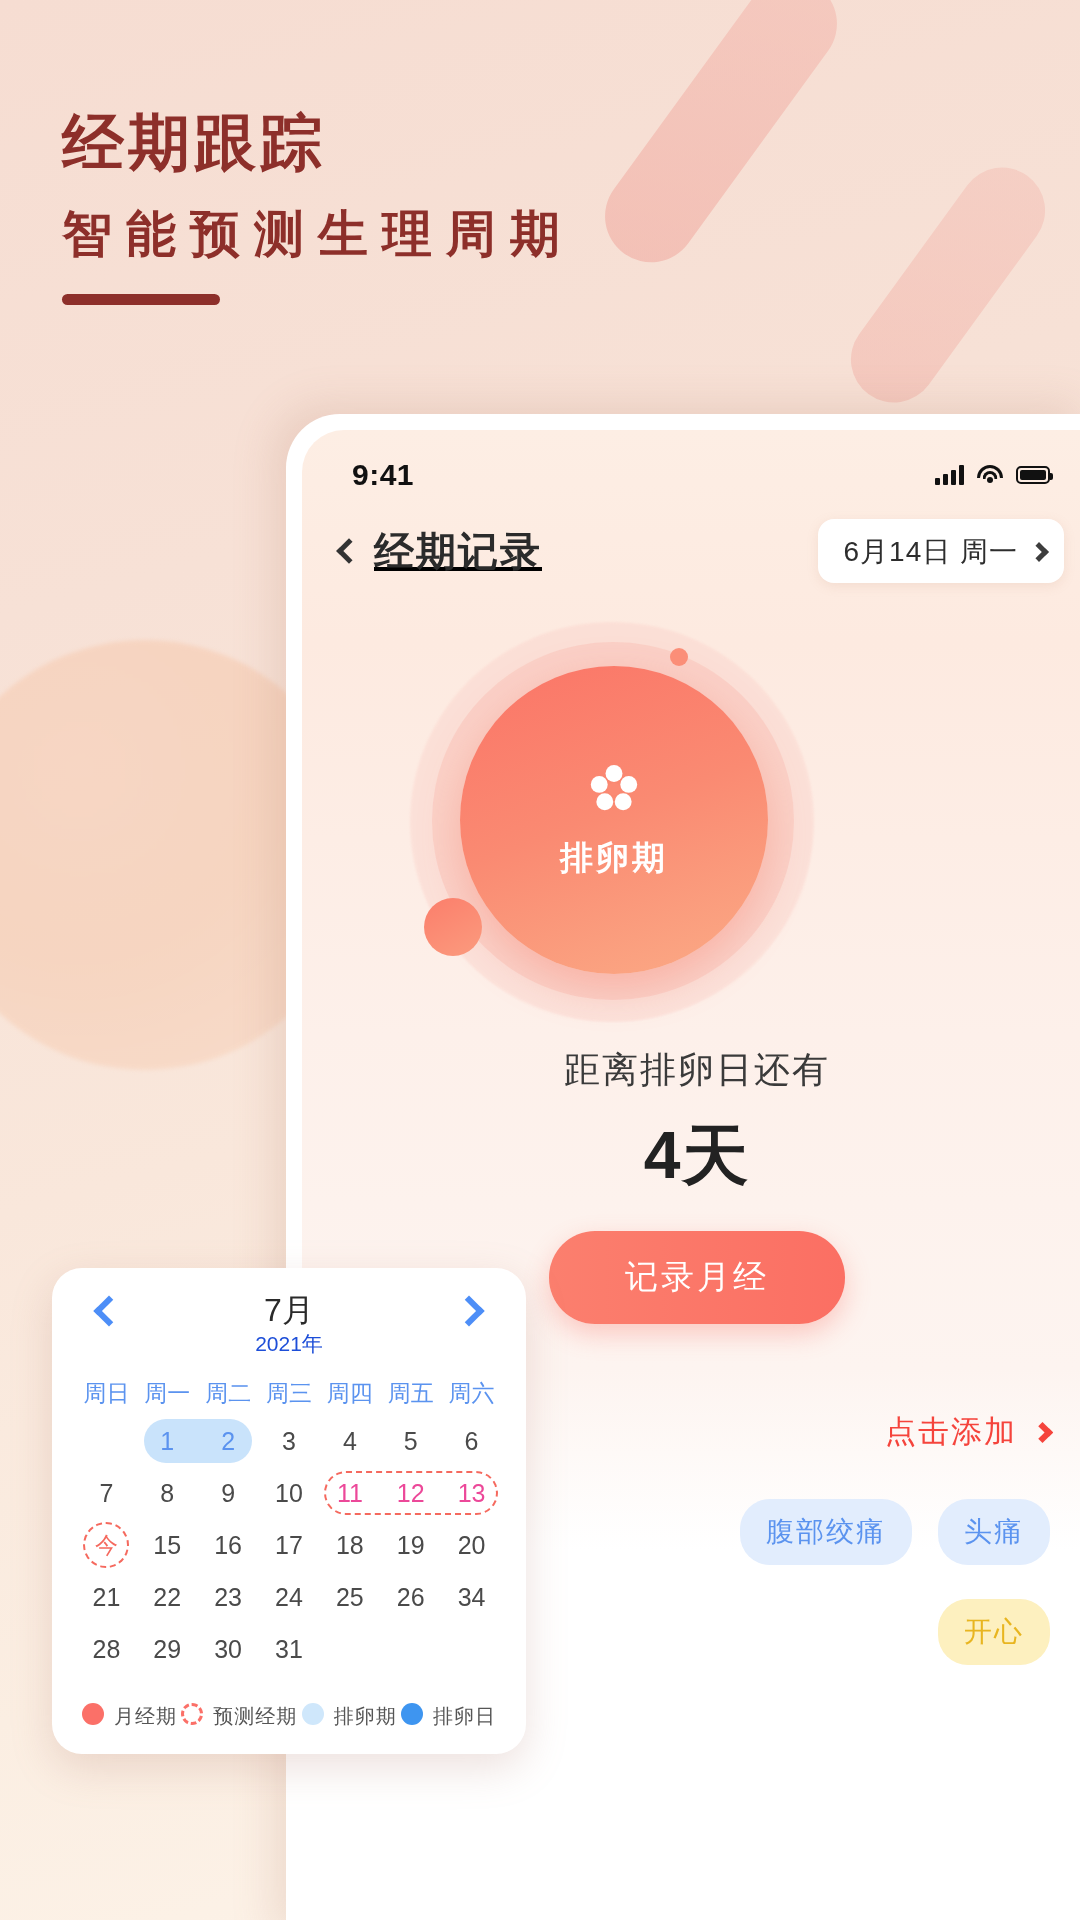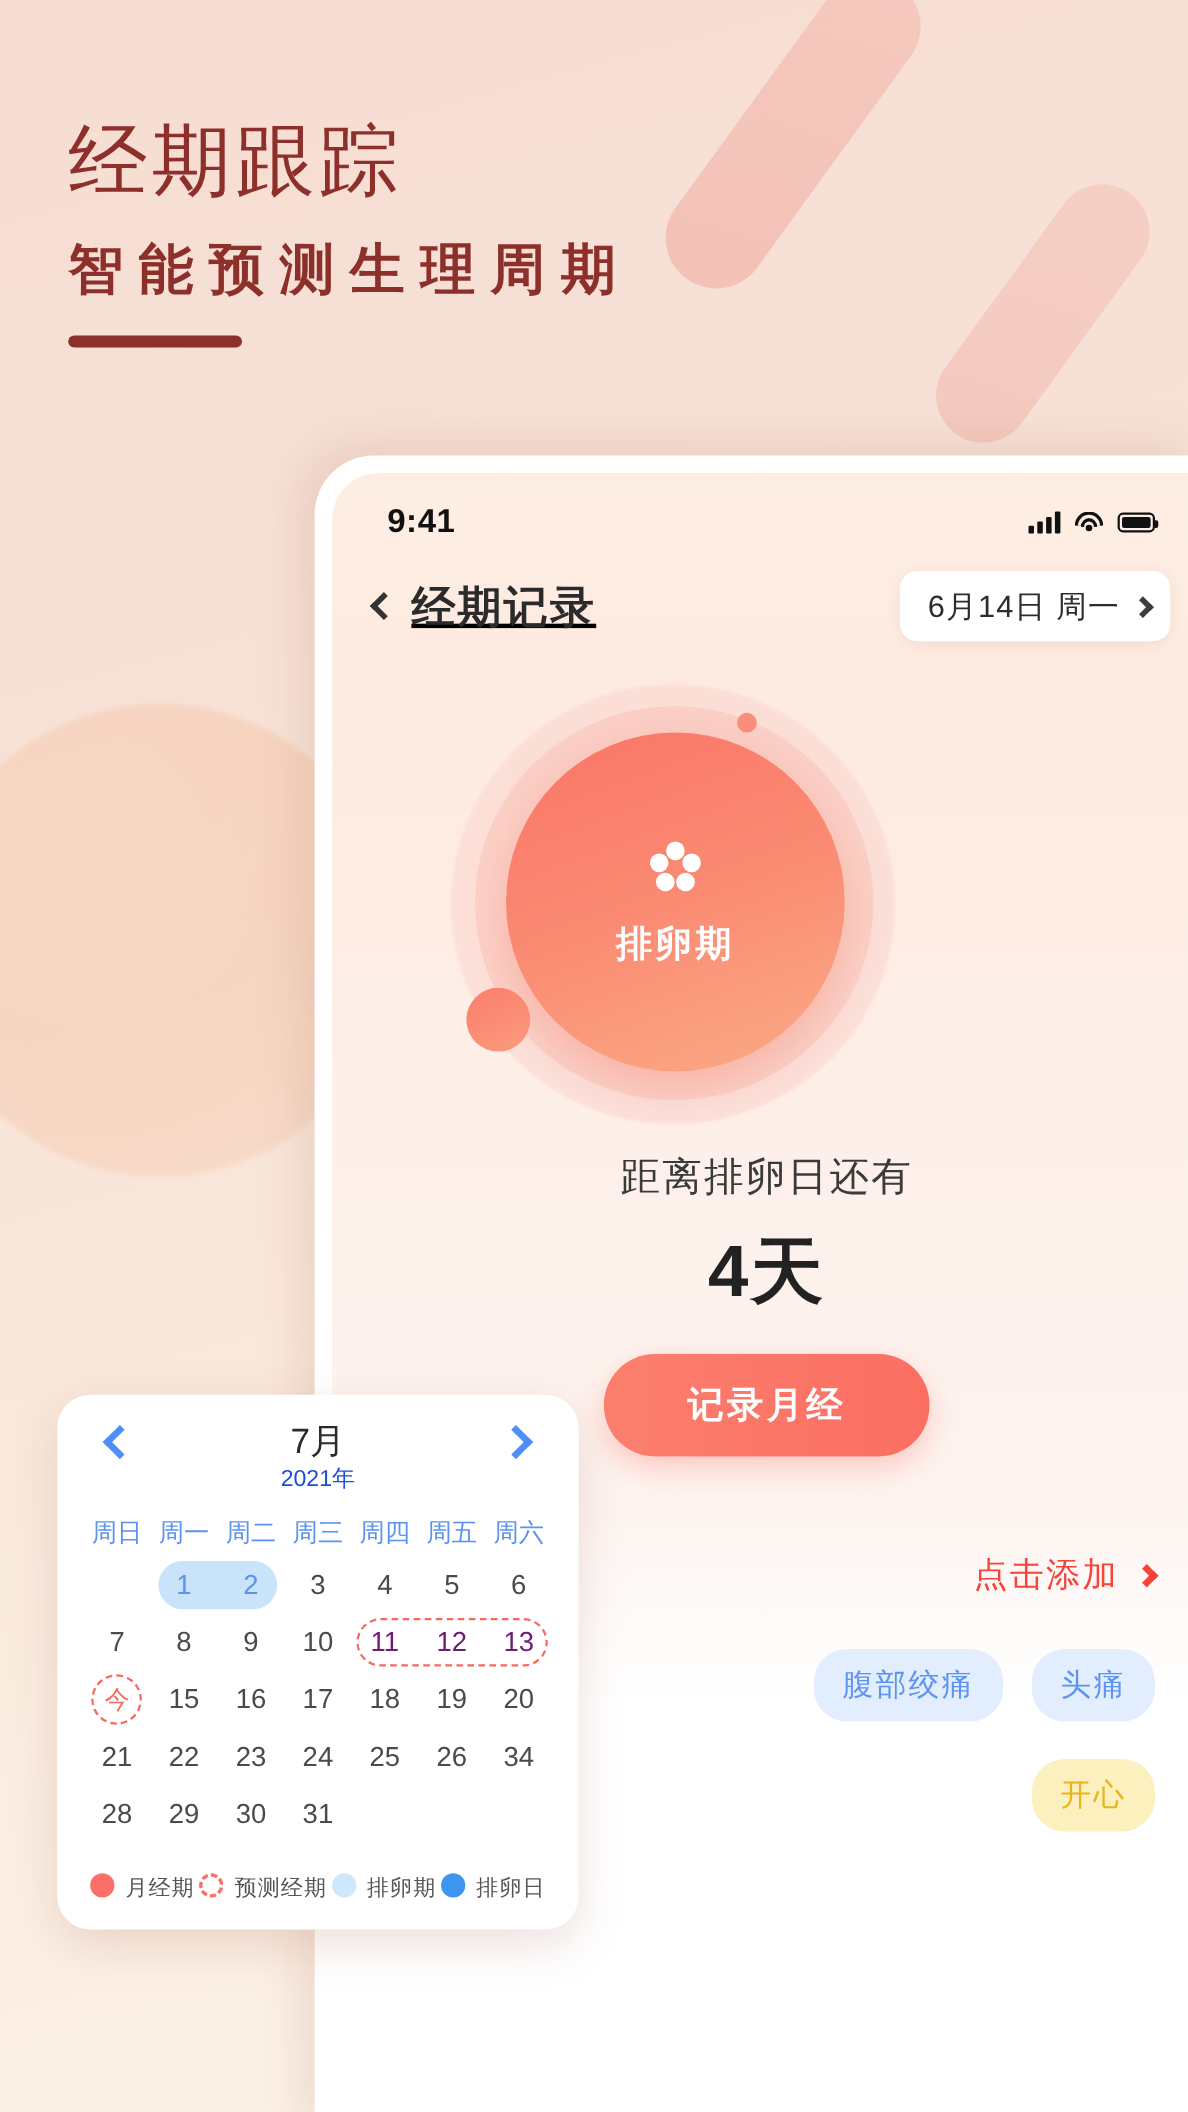--- a/index.html
+++ b/index.html
@@ -25,21 +25,21 @@
     width:430px; height:430px; left:-70px; top:640px;
     background:radial-gradient(circle at 35% 30%, #f7cdb4 0%, #f6c9ae 45%, #f8d6c0 100%);
     opacity:.55; filter:blur(2px);
   }
   #deco-circle-sm{ width:34px; height:34px; left:860px; top:1000px; background:#f3c3b4; opacity:.5; }
   #deco-circle-xs{ width:22px; height:22px; left:1000px; top:880px; background:#f5cdbe; opacity:.45; }
 
   
   #hero{ position:absolute; left:62px; top:110px; }
   .hero-title{
-    font-size:72px; font-weight:normal; color:#8d2f2a; letter-spacing:4px;
+    font-size:62px; font-weight:bold; color:#8d2f2a; letter-spacing:4px;
     line-height:1.05; white-space:nowrap;
   }
   .hero-sub{
     margin-top:26px; font-size:50px; font-weight:bold; color:#8d2f2a;
     letter-spacing:14px; white-space:nowrap;
   }
   .hero-rule{
     margin-top:26px; width:158px; height:11px; border-radius:6px; background:#8d2f2a;
   }
 
@@ -123,21 +123,21 @@
 
   
   #countdown{ text-align:center; margin-top:6px; }
   #countdown-label{ font-size:36px; color:#3a3a3a; letter-spacing:2px; }
   #countdown-value{ font-size:66px; font-weight:bold; color:#222; margin-top:16px; letter-spacing:2px; }
 
   
   #record-btn-row{ display:flex; justify-content:center; margin-top:30px; }
   #record-btn{
     background:linear-gradient(90deg,#fb7f6e,#fb6f63);
-    color:#fff; font-size:33px; font-weight:bold; letter-spacing:3px;
+    color:#fff; font-size:33px; font-weight:normal; letter-spacing:3px;
     border:none; border-radius:46px; padding:24px 76px;
     box-shadow:0 10px 26px rgba(250,110,95,.32);
   }
 
   
   #rows{ margin-top:54px; }
   .row{
     display:flex; align-items:center; padding:0 42px; height:108px;
   }
   .row-icon{
@@ -178,21 +178,21 @@
   #cal-prev{ left:22px; transform:rotate(45deg); }
   #cal-next{ right:22px; transform:rotate(-135deg); }
 
   .cal-grid{ display:grid; grid-template-columns:repeat(7,1fr); }
   .cal-dow{ text-align:center; font-size:23px; color:#5b93ef; padding:10px 0 6px; }
   .cal-cell{
     position:relative; height:52px; display:flex; align-items:center; justify-content:center;
     font-size:25px; color:#4a4a4a;
   }
   .cal-cell.blue{ color:#5b93ef; }
-  .cal-cell.red{ color:#701a75; }
+  .cal-cell.red{ color:#ec4899; }
   .cal-row{ position:relative; display:grid; grid-template-columns:repeat(7,1fr); }
   .hl-blue{
     position:absolute; top:4px; height:44px; background:#c9e3fb; border-radius:24px; z-index:0;
   }
   .hl-dash{
     position:absolute; top:4px; height:44px; border:2px dashed #f5695e; border-radius:24px; z-index:0;
   }
   .cal-cell span{ position:relative; z-index:1; }
   .today-ring{
     width:46px; height:46px; border:2px dashed #f5695e; border-radius:50%;

